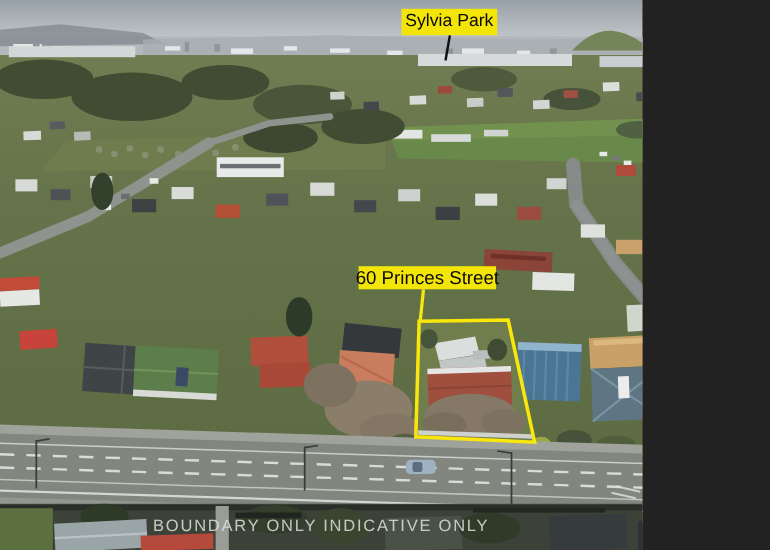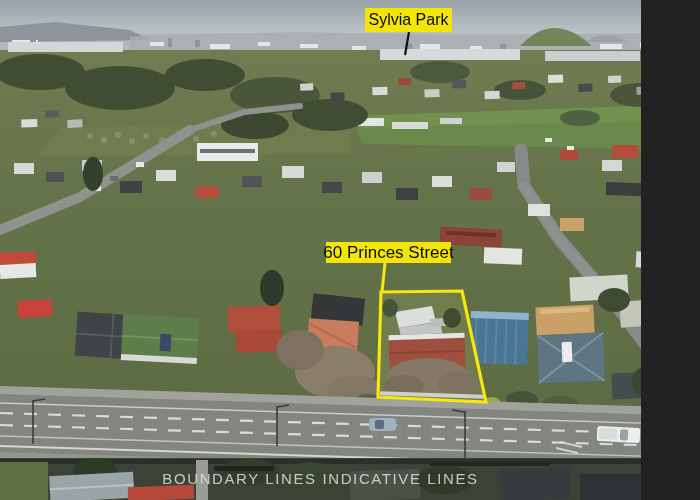--- a/index.html
+++ b/index.html
@@ -1,17 +1,17 @@
 <!DOCTYPE html>
 <html style="--label-bg: #f3e507; --label-text: #0a0a0a; --boundary: #f9e60c; --disclaimer-text: #dde1dd;"><head>
 <meta charset="utf-8">
 <style>
   html,body{margin:0;padding:0;background:#222;}
   #stage{
-    position:relative;width:641px;height:500px;overflow:hidden;
+    position:relative;width:584px;height:500px;overflow:hidden;
     font-family:"Liberation Sans", sans-serif;
     background:#b91c1c;
   }
   #scene{position:absolute;left:0;top:0;width:700px;height:500px;display:block;}
   .callout{
     position:absolute;display:flex;align-items:center;justify-content:center;
     background:var(--label-bg,#f4e606);color:var(--label-text,#0a0a0a);
     white-space:nowrap;line-height:1;
   }
   #sylvia-label{left:365px;top:8px;width:87px;height:24px;font-size:16px;}
@@ -334,15 +334,15 @@
 
   <g>
     <polygon points="381,292 462,291 486,402 378,397" fill="none" style="stroke:var(--boundary,#f9e60c)" stroke-width="3.2" stroke-linejoin="miter"></polygon>
     <line x1="385" y1="263" x2="382" y2="292" style="stroke:var(--boundary,#f9e60c)" stroke-width="3"></line>
     <line x1="409" y1="32" x2="405" y2="55" stroke="#111111" stroke-width="2.2"></line>
   </g>
 </svg>
 
 <div id="sylvia-label" class="callout">Sylvia Park</div>
 <div id="street-label" class="callout">60 Princes Street</div>
-<div id="disclaimer">BOUNDARY LINES INDICATIVE LINES</div>
+<div id="disclaimer">BOUNDARY ONLY INDICATIVE ONLY</div>
 
 </div>
 
 </body></html>

